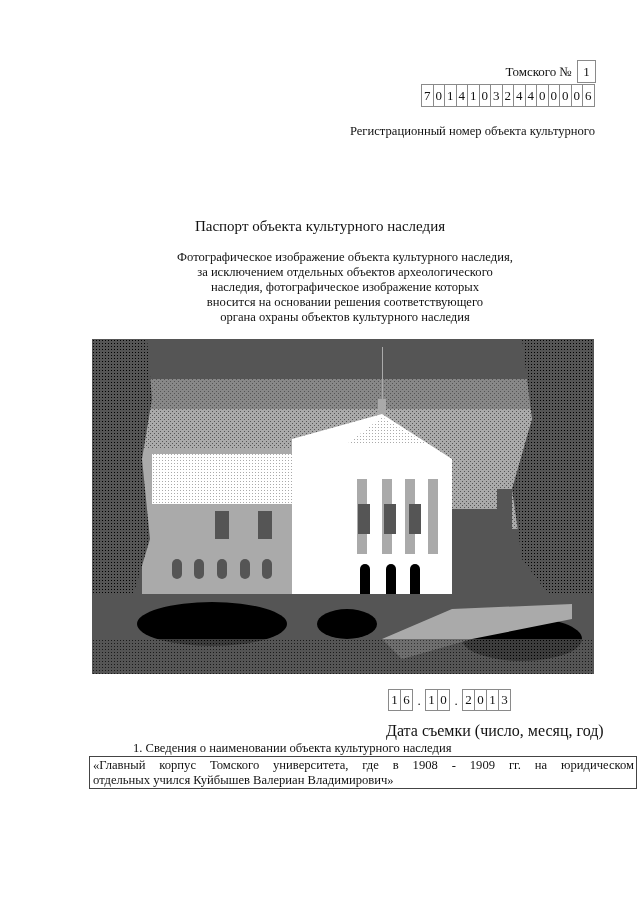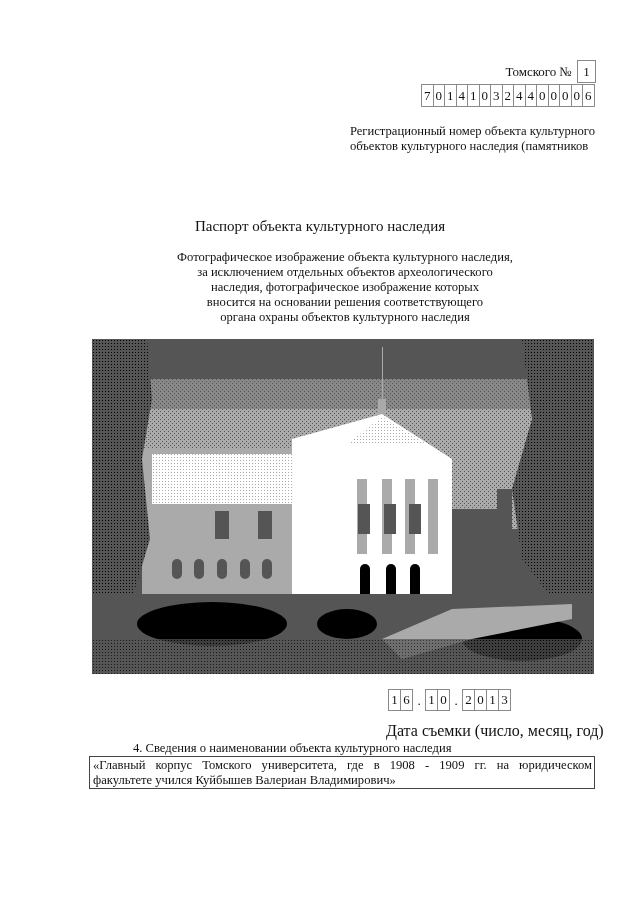--- a/index.html
+++ b/index.html
@@ -12,37 +12,37 @@
   .copy-label { left: 480px; top: 64px; width: 92px; text-align: right; font-size: 13px; }
   .copy-box { left: 577px; top: 60px; width: 19px; height: 23px; border: 1px solid #8a8a8a;
               box-sizing: border-box; text-align: center; font-size: 13px; line-height: 21px; }
 
   
   .reg-row { left: 421px; top: 84px; height: 23px; display: flex; }
   .cell { width: 12.5px; height: 23px; border: 1px solid #8a8a8a; box-sizing: border-box;
           margin-left: -1px; text-align: center; font-size: 13px; line-height: 21px; }
   .reg-row .cell:first-child { margin-left: 0; }
 
-  .reg-caption { right: 45px; top: 124px; text-align: left; font-size: 12.6px; line-height: 15px; }
+  .reg-caption { right: 45px; top: 124px; text-align: right; font-size: 12.6px; line-height: 15px; }
   .reg-caption div { white-space: nowrap; }
 
   .title { left: 0; width: 640px; top: 217px; text-align: center; font-size: 15px; line-height: 18px; }
   .photo-caption { left: 0; width: 690px; top: 250px; text-align: center; font-size: 12.6px; line-height: 15px; }
   .photo-caption div { white-space: nowrap; }
 
   .photo { left: 92px; top: 339px; width: 502px; height: 335px; background: #555; overflow: hidden; }
 
   
   .date-row { left: 388px; top: 689px; height: 22px; display: flex; align-items: flex-end; }
   .date-row .cell { width: 13px; height: 22px; line-height: 20px; }
   .date-sep { width: 12px; text-align: center; font-size: 13px; line-height: 20px; }
   .date-caption { left: 386px; top: 713px; font-size: 16px; margin-top: 10px; }
 
   .section-head { left: 133px; top: 741px; font-size: 12.6px; }
-  .name-box { left: 89px; top: 756px; width: 506px; height: 33px; border: 1px solid #444;
+  .name-box { left: 89px; top: 756px; width: 548px; height: 33px; border: 1px solid #444;
               box-sizing: border-box; padding: 1px 2px 0 3px; font-size: 12.6px; line-height: 15px; }
   .name-line1 { text-align: justify; text-align-last: justify; white-space: nowrap; display: block; }
 </style>
 </head>
 <body>
 
 <div class="abs txt copy-label">Томского №</div>
 <div class="abs copy-box">1</div>
 
 <div class="abs reg-row">
@@ -58,21 +58,20 @@
   <span class="cell">4</span>
   <span class="cell">0</span>
   <span class="cell">0</span>
   <span class="cell">0</span>
   <span class="cell">0</span>
   <span class="cell">6</span>
 </div>
 
 <div class="abs reg-caption">
   <div>Регистрационный номер объекта культурного</div>
-  <div>объектов культурного наследия (памятников</div>
 </div>
 
 <div class="abs title">Паспорт объекта культурного наследия</div>
 
 <div class="abs photo-caption">
   <div>Фотографическое изображение объекта культурного наследия,</div>
   <div>за исключением отдельных объектов археологического</div>
   <div>наследия, фотографическое изображение которых</div>
   <div>вносится на основании решения соответствующего</div>
   <div>органа охраны объектов культурного наследия</div>
@@ -152,17 +151,17 @@
   <span class="cell" style="margin-left:0">1</span>
   <span class="cell">0</span>
   <span class="date-sep">.</span>
   <span class="cell" style="margin-left:0">2</span>
   <span class="cell">0</span>
   <span class="cell">1</span>
   <span class="cell">3</span>
 </div>
 <div class="abs txt date-caption">Дата съемки (число, месяц, год)</div>
 
-<div class="abs txt section-head">4. Сведения о наименовании объекта культурного наследия</div>
+<div class="abs txt section-head">1. Сведения о наименовании объекта культурного наследия</div>
 <div class="abs name-box">
   <span class="name-line1">«Главный корпус Томского университета, где в 1908 - 1909 гг. на юридическом</span>
-  <span style="display:block; white-space:nowrap;">факультете учился Куйбышев Валериан Владимирович»</span>
+  <span style="display:block; white-space:nowrap;">отдельных учился Куйбышев Валериан Владимирович»</span>
 </div>
 
 </body></html>

